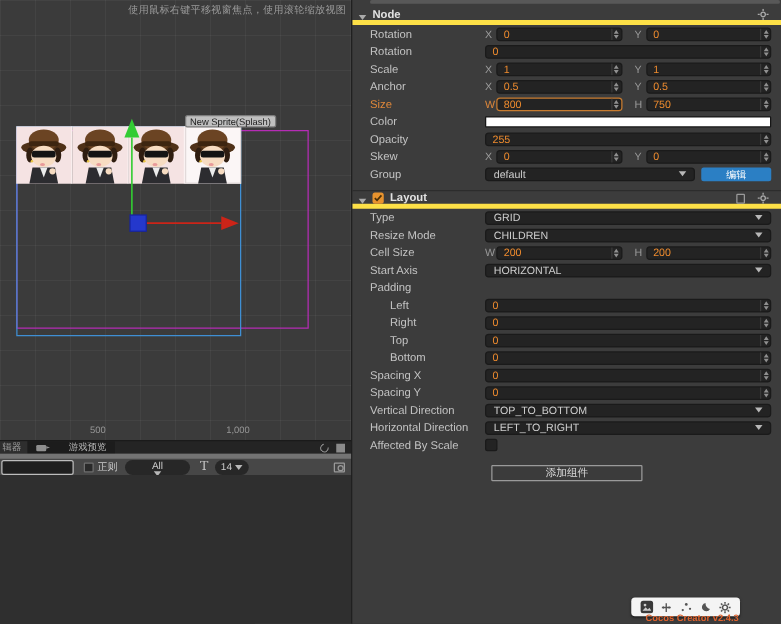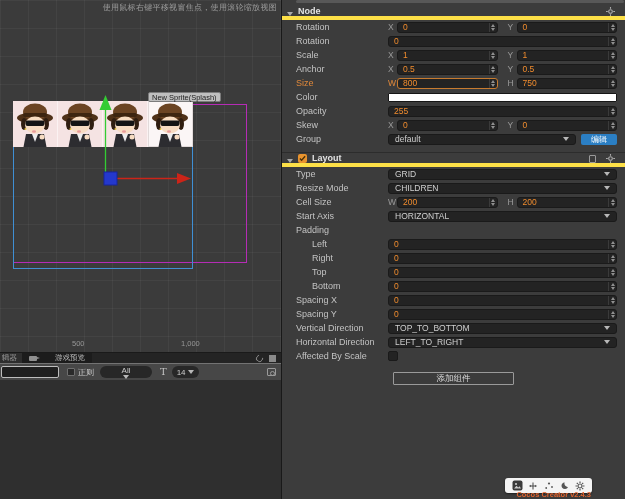--- a/index.html
+++ b/index.html
@@ -37,21 +37,21 @@
   .tab-active { display:flex; align-items:center; gap:18px; padding:0 7px; background:#1c1c1c;
                 font-size:7.5px; color:#b5b5b5; line-height:10px; }
   .tab-cam { width:8px; height:5px; background:#8f8f8f; border-radius:1px; position:relative; }
   .tab-cam::after { content:""; position:absolute; right:-3px; top:1px; border-left:3px solid #8f8f8f;
                     border-top:1.5px solid transparent; border-bottom:1.5px solid transparent; }
   .tabstrip-icons { margin-left:auto; display:flex; align-items:center; gap:6px; padding-right:5px; }
   .icon-refresh { width:7px; height:7px; border:1px solid #8a8a8a; border-radius:50%;
                   border-top-color:transparent; transform:rotate(35deg); }
   .icon-panelmenu { width:7px; height:7px; background:#8a8a8a; }
   .console-toolbar { position:absolute; left:0; top:363px; width:281px; height:17px; background:#474747;
-                     display:flex; align-items:center; border-top:1px solid #737373; }
+                     display:flex; align-items:center; border-top:4px solid #737373; }
   .search-input { width:58px; height:12px; margin-left:1px; background:#1f1f1f;
                   border:1px solid #bdbdbd; border-radius:2px; }
   .regex-check { width:8px; height:8px; margin-left:8px; background:#2a2a2a; border:1px solid #6e6e6e; border-radius:1px; }
   .regex-label { font-size:8px; color:#cccccc; margin-left:3px; }
   .pill { display:flex; align-items:center; height:12px; background:#272727; border-radius:6px;
           padding:0 5px; color:#cccccc; font-size:8px; }
   .pill-all { width:52px; margin-left:6px; justify-content:space-between;flex-direction:column; }
   .pill-size { width:27px; margin-left:5px; justify-content:space-between; }
   .ticon { font-family:"DejaVu Serif", serif; font-size:10px; color:#c4c4c4; margin-left:8px; line-height:10px; }
   .cam-icon { margin-left:auto; margin-right:5px; width:9px; height:8px; border:1px solid #9a9a9a;
@@ -95,21 +95,21 @@
   .st-up { width:0; height:0; border-left:2.5px solid transparent; border-right:2.5px solid transparent;
            border-bottom:3px solid #909090; }
   .st-dn { width:0; height:0; border-left:2.5px solid transparent; border-right:2.5px solid transparent;
            border-top:3px solid #909090; }
   .dropdown { flex:1; display:flex; align-items:center; height:11px; background:#232323;
               border:1px solid #1a1a1a; border-radius:3px; padding:0 6px; }
   .dd-val { flex:1; font-size:8.5px; color:#cfcfcf; line-height:9px; }
   .caret { width:0; height:0; border-left:3px solid transparent; border-right:3px solid transparent;
            border-top:4px solid #b8b8b8; }
   .swatch { flex:1; height:9px; background:#ffffff; border:1px solid #161616; border-radius:1px; }
-  .btn-edit { flex:none; width:36px; height:11px; margin-left:5px; background:#2b7fc4; border-radius:2px;
+  .btn-edit { flex:none; width:56px; height:11px; margin-left:5px; background:#2b7fc4; border-radius:2px;
               color:#fff; font-size:8px; display:flex; align-items:center; justify-content:center; }
   .checkbox-plain { width:10px; height:10px; background:#232323; border:1px solid #1a1a1a; border-radius:2px; }
   .btn-add { display:block; width:121px; height:13px; margin:9px auto 0 auto; background:#3b3b3b;
              border:1px solid #9a9a9a; border-radius:1px; color:#dddddd; font-size:8.5px;
              display:flex; align-items:center; justify-content:center; }
 
   
   .float-bar { position:absolute; left:505px; top:478px; width:87px; height:15px; background:#f4f4f4;
                border-radius:3px; box-shadow:0 1px 2px rgba(0,0,0,.5); display:flex; align-items:center;
                justify-content:space-around; padding:0 4px; }

